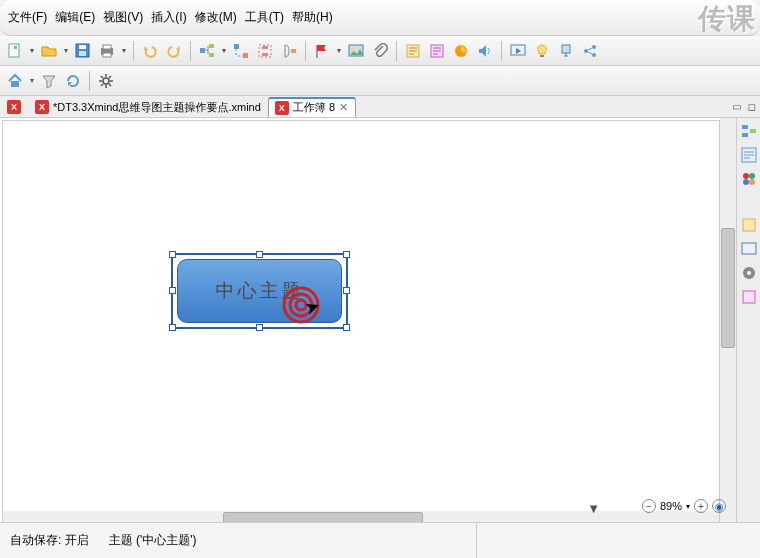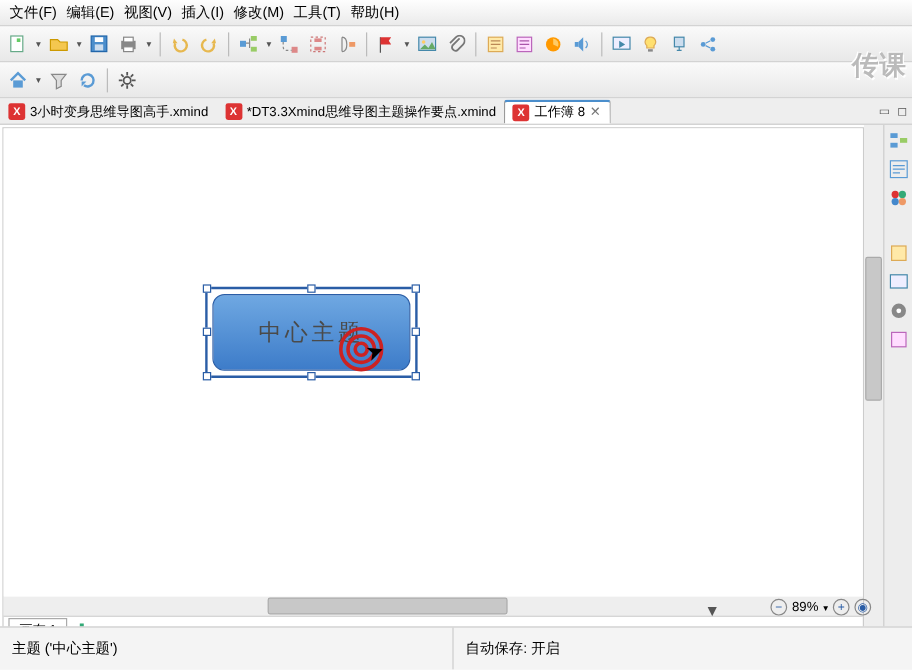--- a/index.html
+++ b/index.html
@@ -1,17 +1,17 @@
 <!DOCTYPE html>
 <html><head>
 <meta charset="utf-8">
 <style>
 * { margin:0; padding:0; box-sizing:border-box; font-family:"Microsoft YaHei","Segoe UI",Arial,sans-serif; }
 body { width:760px; height:558px; background:#f0f0f0; overflow:hidden; position:relative; font-size:12px; }
-.menubar { height:22px; background:linear-gradient(#fefefe,#eaeaea); border-bottom:1px solid #ccc; display:flex; align-items:center; padding:0 4px; }
+.menubar { height:36px; background:linear-gradient(#fefefe,#eaeaea); border-bottom:1px solid #ccc; display:flex; align-items:center; padding:0 4px;border-radius:11px; }
 .menubar .menu-item { padding:2px 4px; cursor:default; }
 .toolbar { height:30px; background:linear-gradient(#fafafa,#e8e8e8); border-bottom:1px solid #ccc; display:flex; align-items:center; padding:0 4px; gap:2px; }
 .toolbar .sep { width:1px; height:20px; background:#bbb; margin:0 3px; }
 .tb-btn { width:22px; height:22px; display:flex; align-items:center; justify-content:center; border-radius:2px; }
 .tb-drop { width:8px; font-size:8px; color:#555; display:flex; align-items:center; justify-content:center; }
 .tab-row { height:22px; background:#eee; border-bottom:1px solid #ccc; display:flex; align-items:center; position:relative; }
 .tab { height:20px; display:flex; align-items:center; padding:0 6px; gap:4px; border:1px solid transparent; border-bottom:none; font-size:11px; }
 .tab.active { background:#fff; border-color:#999; border-top:2px solid #4b8ecc; border-radius:3px 3px 0 0; }
 .tab .xicon { width:14px; height:14px; background:#d33; color:#fff; font-size:9px; font-weight:bold; display:flex; align-items:center; justify-content:center; border-radius:2px; }
 .tab .close { width:10px; font-size:11px; color:#777; }
@@ -33,21 +33,21 @@
 .sheet-tab { padding:1px 8px; background:#fff; border:1px solid #aaa; font-size:11px;}
 .plus { font-size:14px; color:#3a7; font-weight:bold; }
 .zoom-area { position:absolute; right:34px; bottom:42px; height:20px; display:flex; align-items:center; gap:4px; font-size:11px;}
 .zoom-area .btn{ width:14px; height:14px; border:1px solid #888; border-radius:50%; display:flex; align-items:center; justify-content:center; font-size:10px; color:#2a5da6; }
 .right-tray { width:24px; background:#ededed; border-left:1px solid #ccc; display:flex; flex-direction:column; padding-top:4px; gap:6px; align-items:center;}
 .right-tray .ic{ width:18px; height:18px; display:flex; align-items:center; justify-content:center; }
 .right-tray .gap{ height:16px;}
 .statusbar { position:absolute; bottom:0; left:0; right:0; height:36px; border-top:1px solid #ccc; background:#f4f4f4; display:flex; align-items:center; font-size:12px;}
 .statusbar .panel{ padding:0 10px; height:100%; display:flex; align-items:center;}
 .statusbar .panel.first{ width:378px; border-right:1px solid #ccc;}
-.watermark { position:absolute; top:0; right:4px; font-size:22px; font-weight:bold; color:rgba(120,120,120,0.5); font-family:"KaiTi","STKaiti",serif; text-shadow:1px 1px 0 #fff,-1px -1px 0 #fff; letter-spacing:1px; pointer-events:none;margin-top:40px;}
+.watermark { position:absolute; top:0; right:4px; font-size:28px; font-weight:bold; color:rgba(120,120,120,0.5); font-family:"KaiTi","STKaiti",serif; text-shadow:1px 1px 0 #fff,-1px -1px 0 #fff; letter-spacing:1px; pointer-events:none;}
 .vscroll{ width:16px; background:#eee; display:flex; flex-direction:column;}
 .vscroll .vthumb{ flex:0 0 120px; background:#c8c8c8; border:1px solid #aaa; border-radius:2px; margin:110px 1px 0 1px;}
 .filter-ic{ position:absolute; right:160px; bottom:42px; font-size:13px; color:#555;}
 </style>
 </head>
 <body>
 
 <div class="menubar">
   <span class="menu-item">文件(F)</span>
   <span class="menu-item">编辑(E)</span>
@@ -229,21 +229,20 @@
       <svg width="16" height="16">
         <circle cx="8" cy="8" r="3" fill="none" stroke="#555" stroke-width="1.5"></circle>
         <path d="M8 1v3M8 12v3M1 8h3M12 8h3M3 3l2 2M11 11l2 2M13 3l-2 2M5 11l-2 2" stroke="#555" stroke-width="1.5"></path>
       </svg>
     </div>
 </div>
 
 <div class="tab-row">
   <div class="tab">
       <span class="xicon">X</span>
-      <span>3小时变身思维导图高手.xmind</span>
     </div>
   <div class="tab">
       <span class="xicon">X</span>
       <span>*DT3.3Xmind思维导图主题操作要点.xmind</span>
     </div>
   <div class="tab active">
       <span class="xicon">X</span>
       <span>工作簿 8</span>
       <span class="close">✕</span>
     </div>
@@ -337,17 +336,17 @@
 <span class="filter-ic">▼</span>
 <div class="zoom-area">
   <span class="btn">−</span>
   <span>89%</span>
   <span style="font-size:8px;">▾</span>
   <span class="btn">+</span>
   <span class="btn">◉</span>
 </div>
 
 <div class="statusbar">
+  <div class="panel">自动保存: 开启</div>
   <div class="panel first">主题 ('中心主题')</div>
-  <div class="panel">自动保存: 开启</div>
 </div>
 
 <div class="watermark">传课</div>
 
 </body></html>

